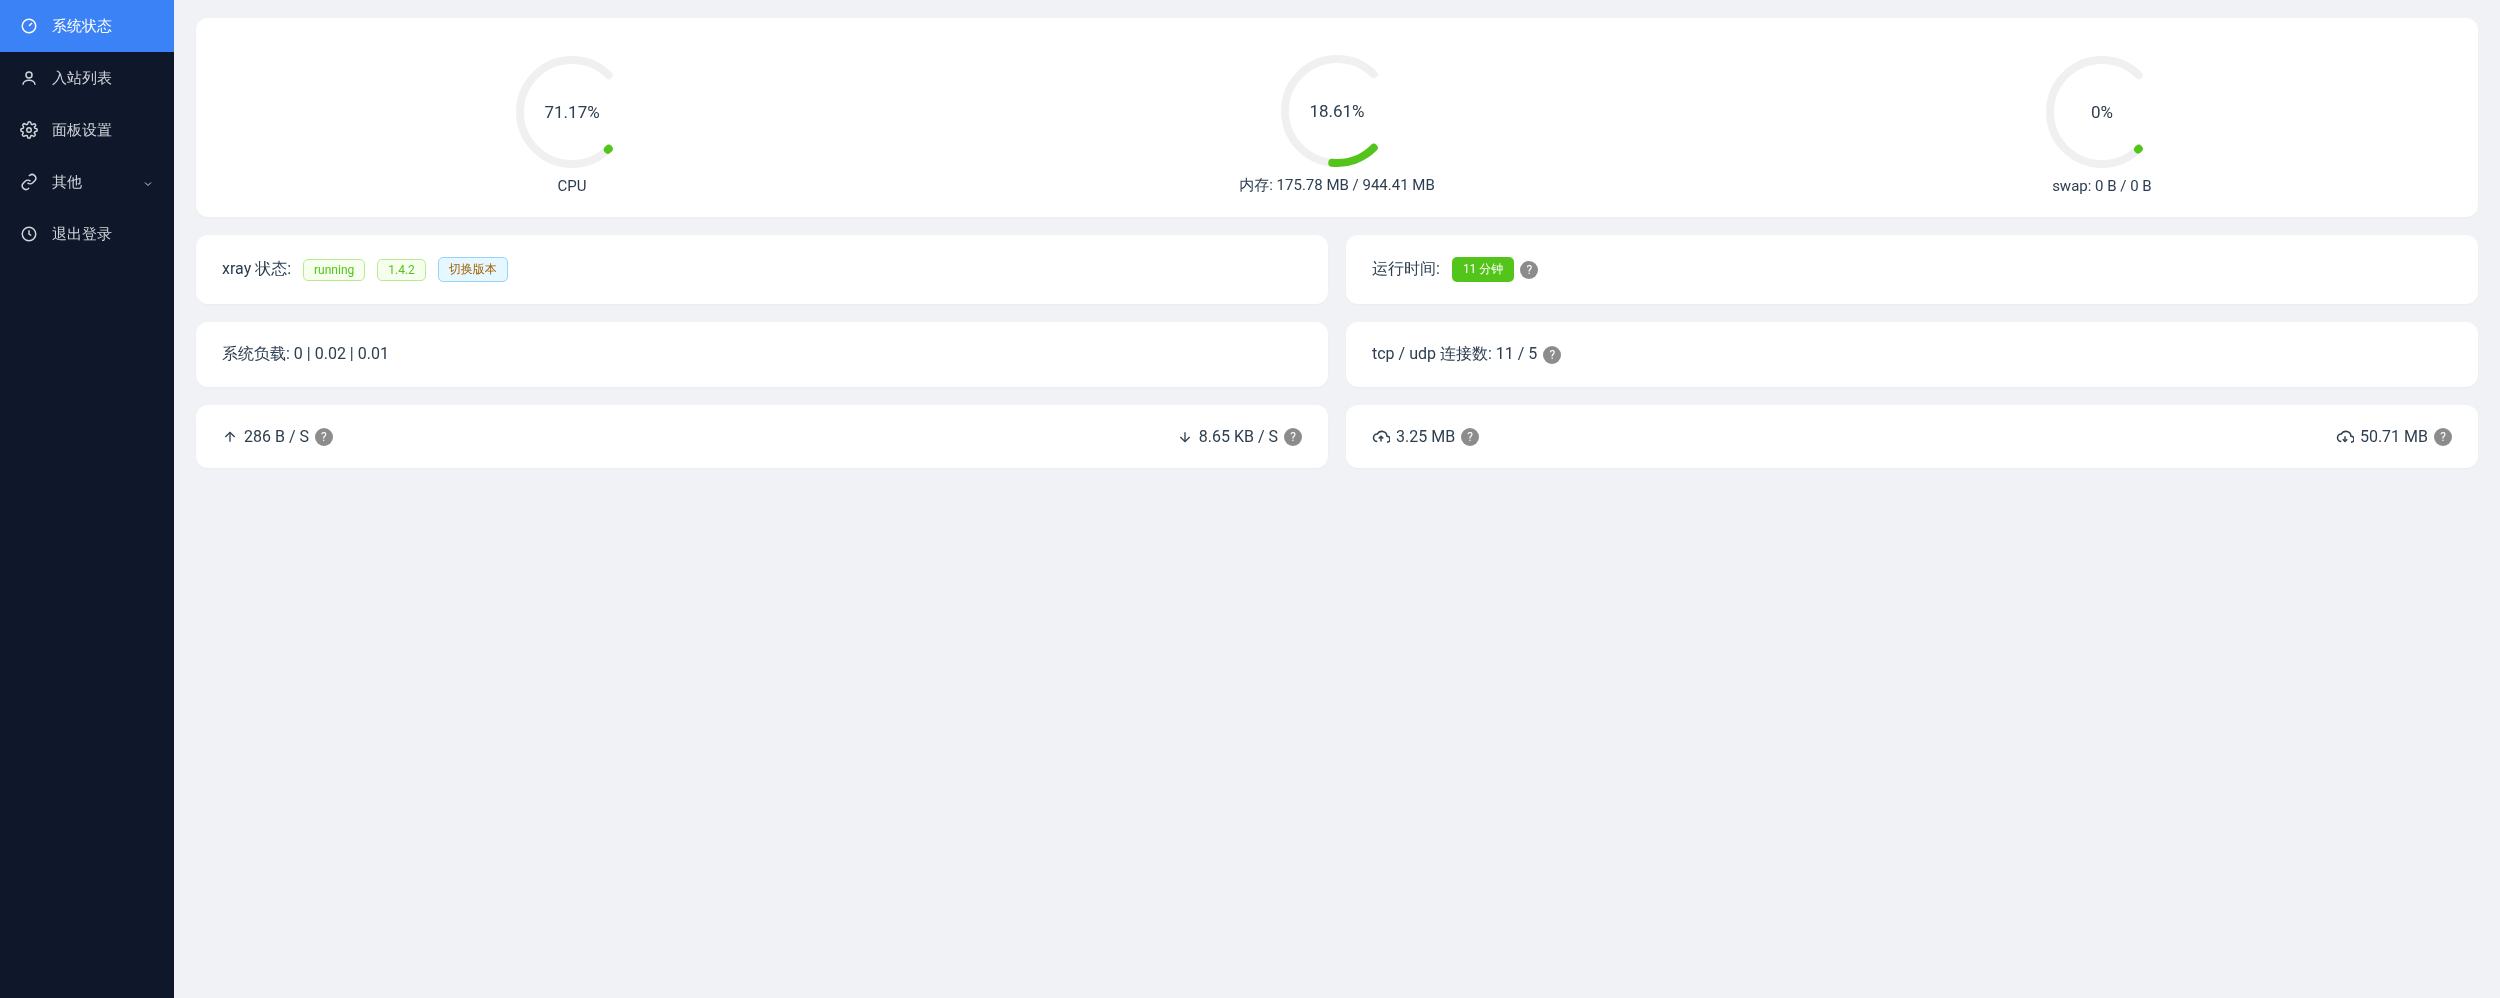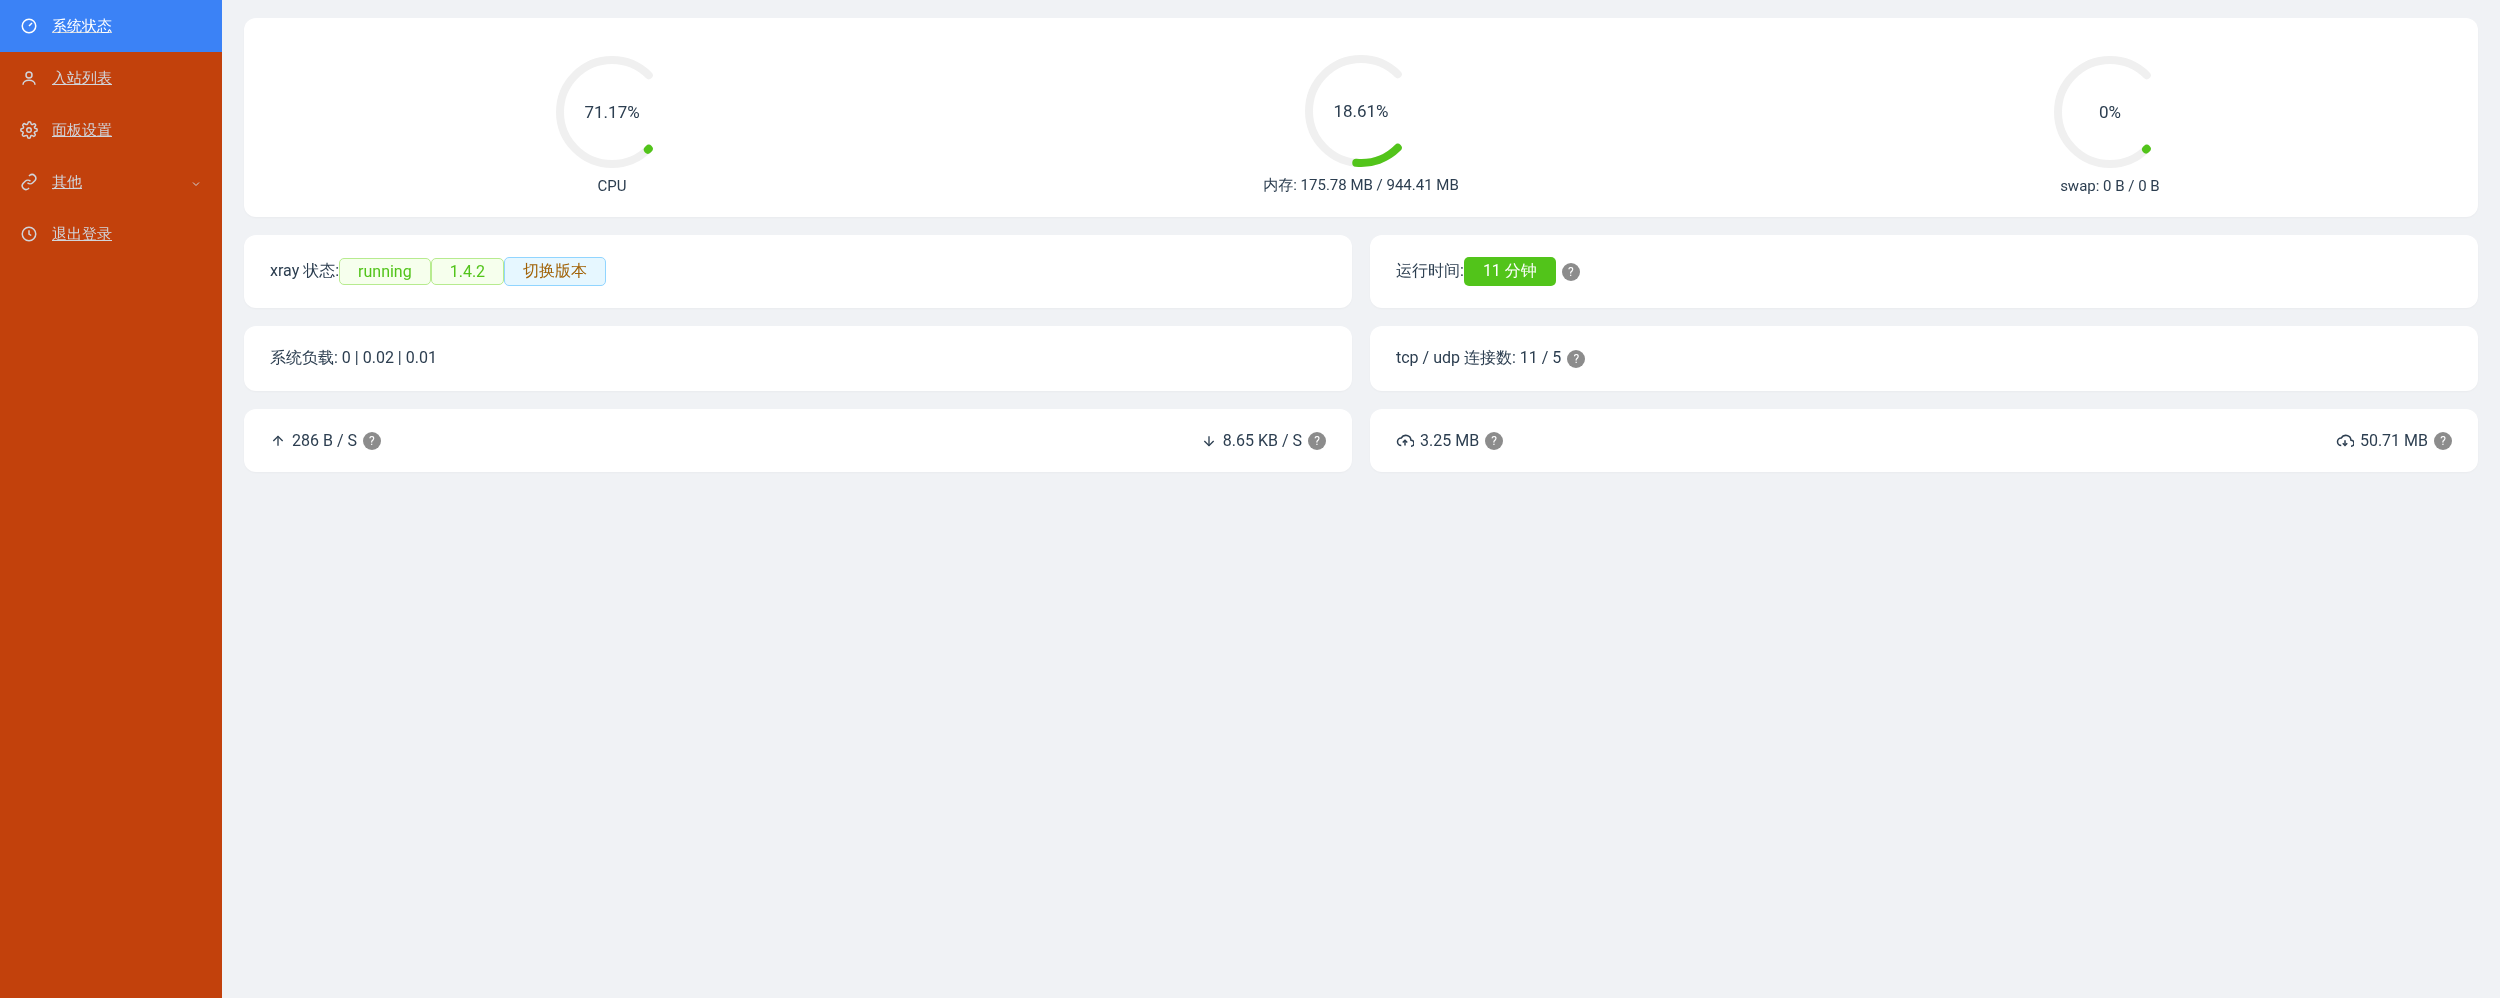--- a/index.html
+++ b/index.html
@@ -6,25 +6,24 @@
 body {
   font-family: -apple-system, BlinkMacSystemFont, "Segoe UI", Roboto, "Helvetica Neue", Arial, sans-serif;
   background: #f0f2f5;
   color: #2c3e50;
   font-size: 14px;
 }
 .app { display: flex; min-height: 100vh; }
 
 
 .sidebar {
-  width: 222px;
-  background: #c2410c;
+  width: 174px;
+  background: #0f172a;
   color: #d1d5db;
   flex-shrink: 0;
-  text-decoration: underline;
 }
 .sidebar-item {
   display: flex;
   align-items: center;
   padding: 0 20px;
   height: 52px;
   cursor: pointer;
   font-size: 15px;
   position: relative;
 }
@@ -100,24 +99,24 @@
 .row2 {
   display: flex;
   gap: 18px;
   margin-bottom: 18px;
 }
 .row2 .card { flex: 1; margin-bottom: 0; }
 
 .tag {
   display: inline-flex;
   align-items: center;
-  padding: 3px 18px;
+  padding: 3px 10px;
   border-radius: 5px;
-  font-size: 16px;
-  margin-left: 0;
+  font-size: 12px;
+  margin-left: 12px;
   border: 1px solid transparent;
 }
 .tag-green-outline { color: #52c41a; border-color: #b7eb8f; background: #f6ffed; }
 .tag-green-solid { background: #52c41a; color: #fff; }
 .tag-blue-outline { color: #a16207; border-color: #91d5ff; background: #e6f7ff; cursor: pointer; }
 
 .help-icon {
   display: inline-flex;
   width: 18px;
   height: 18px;

